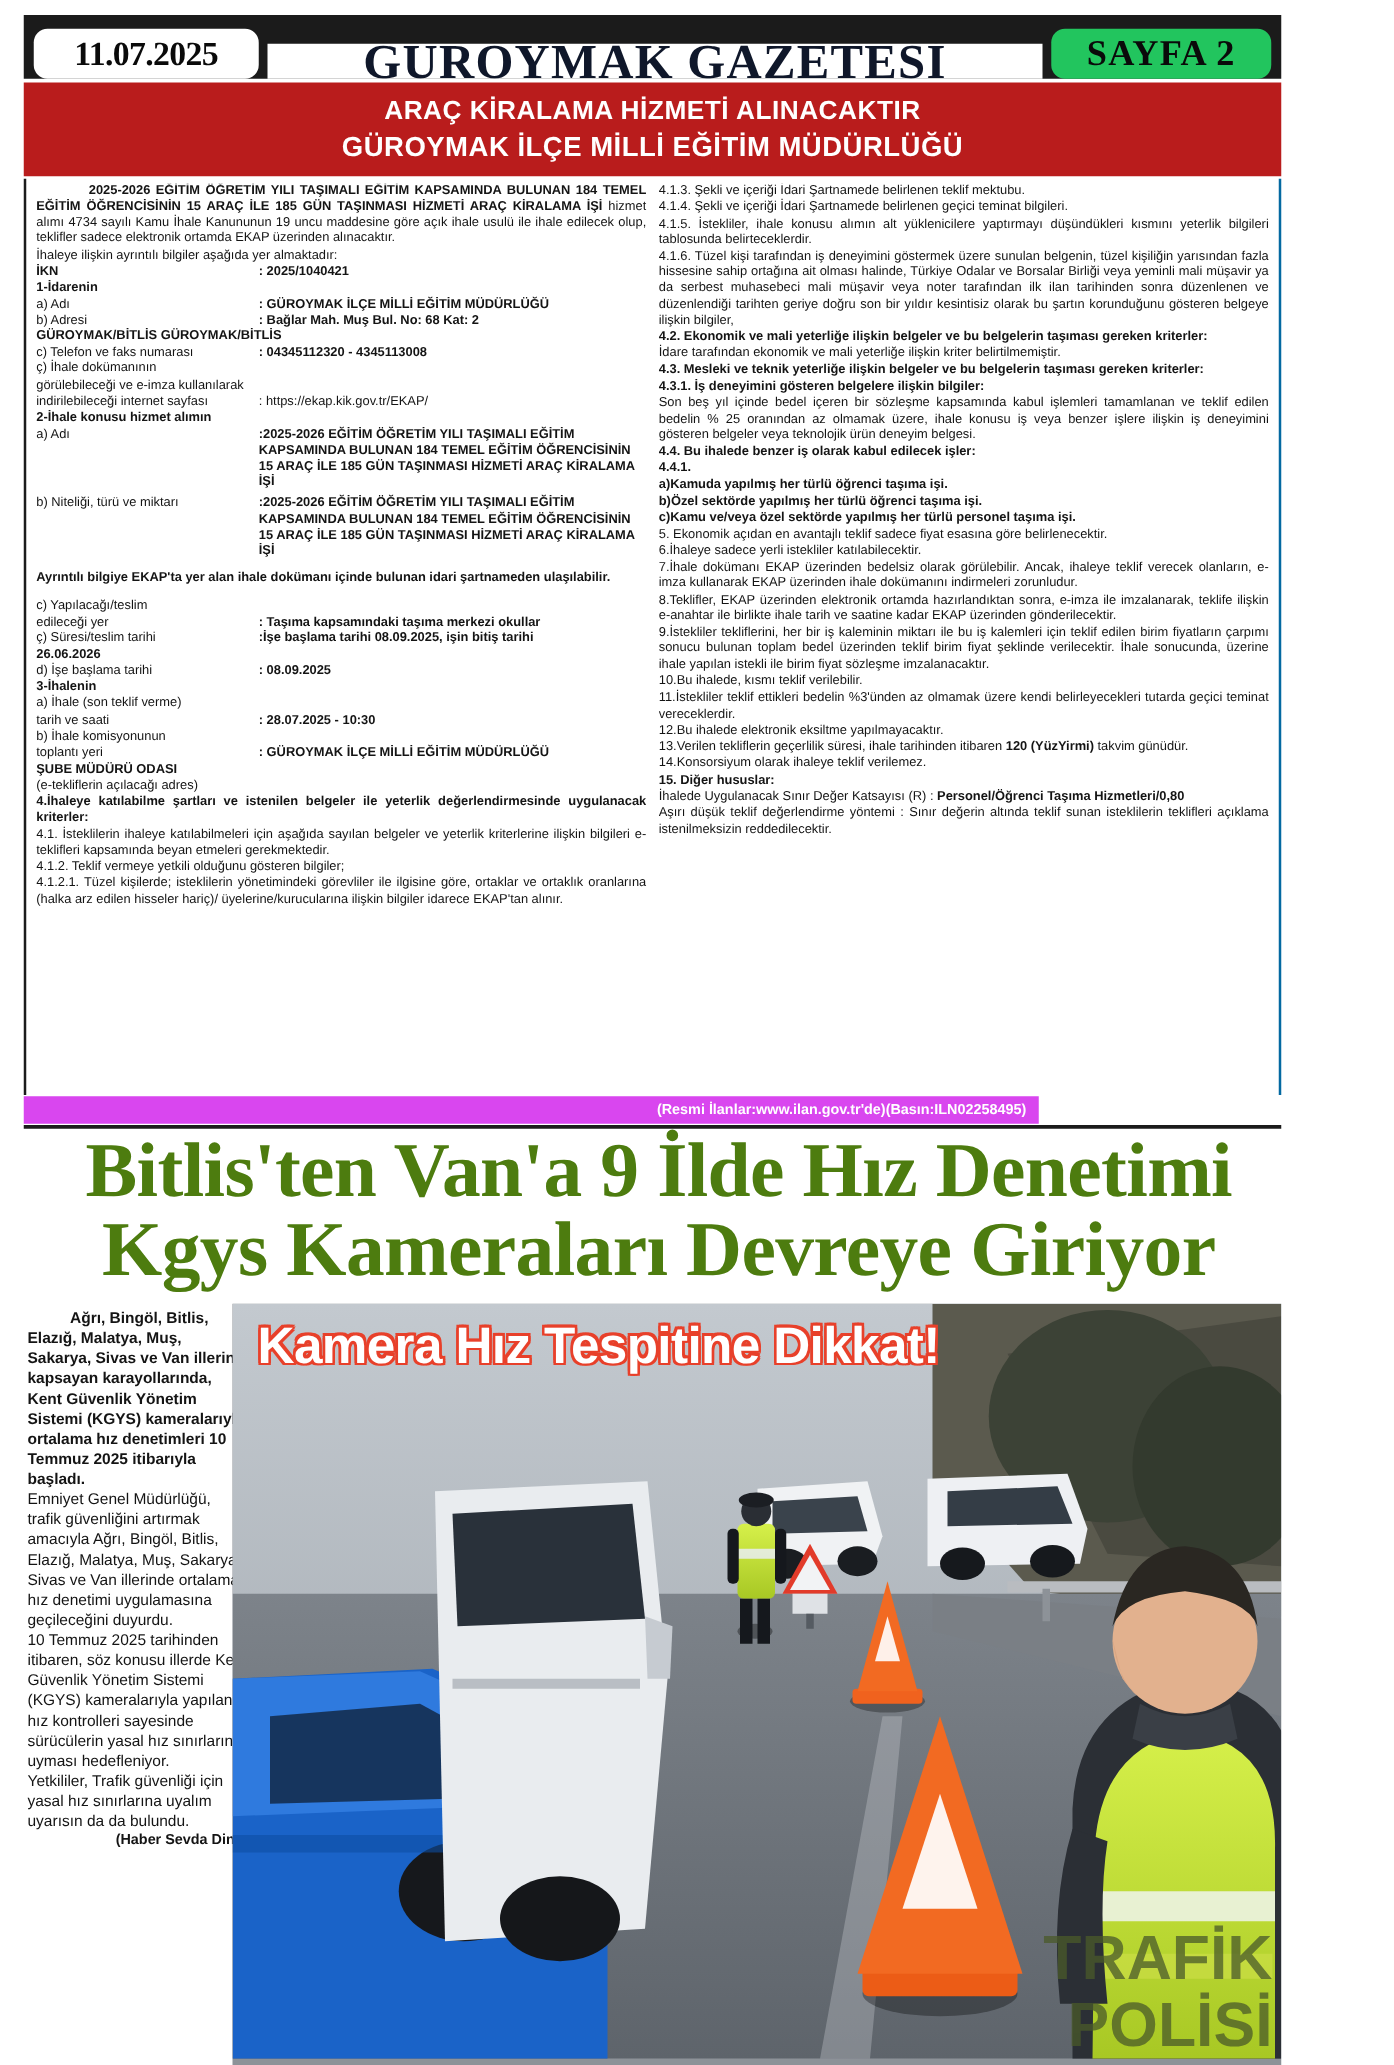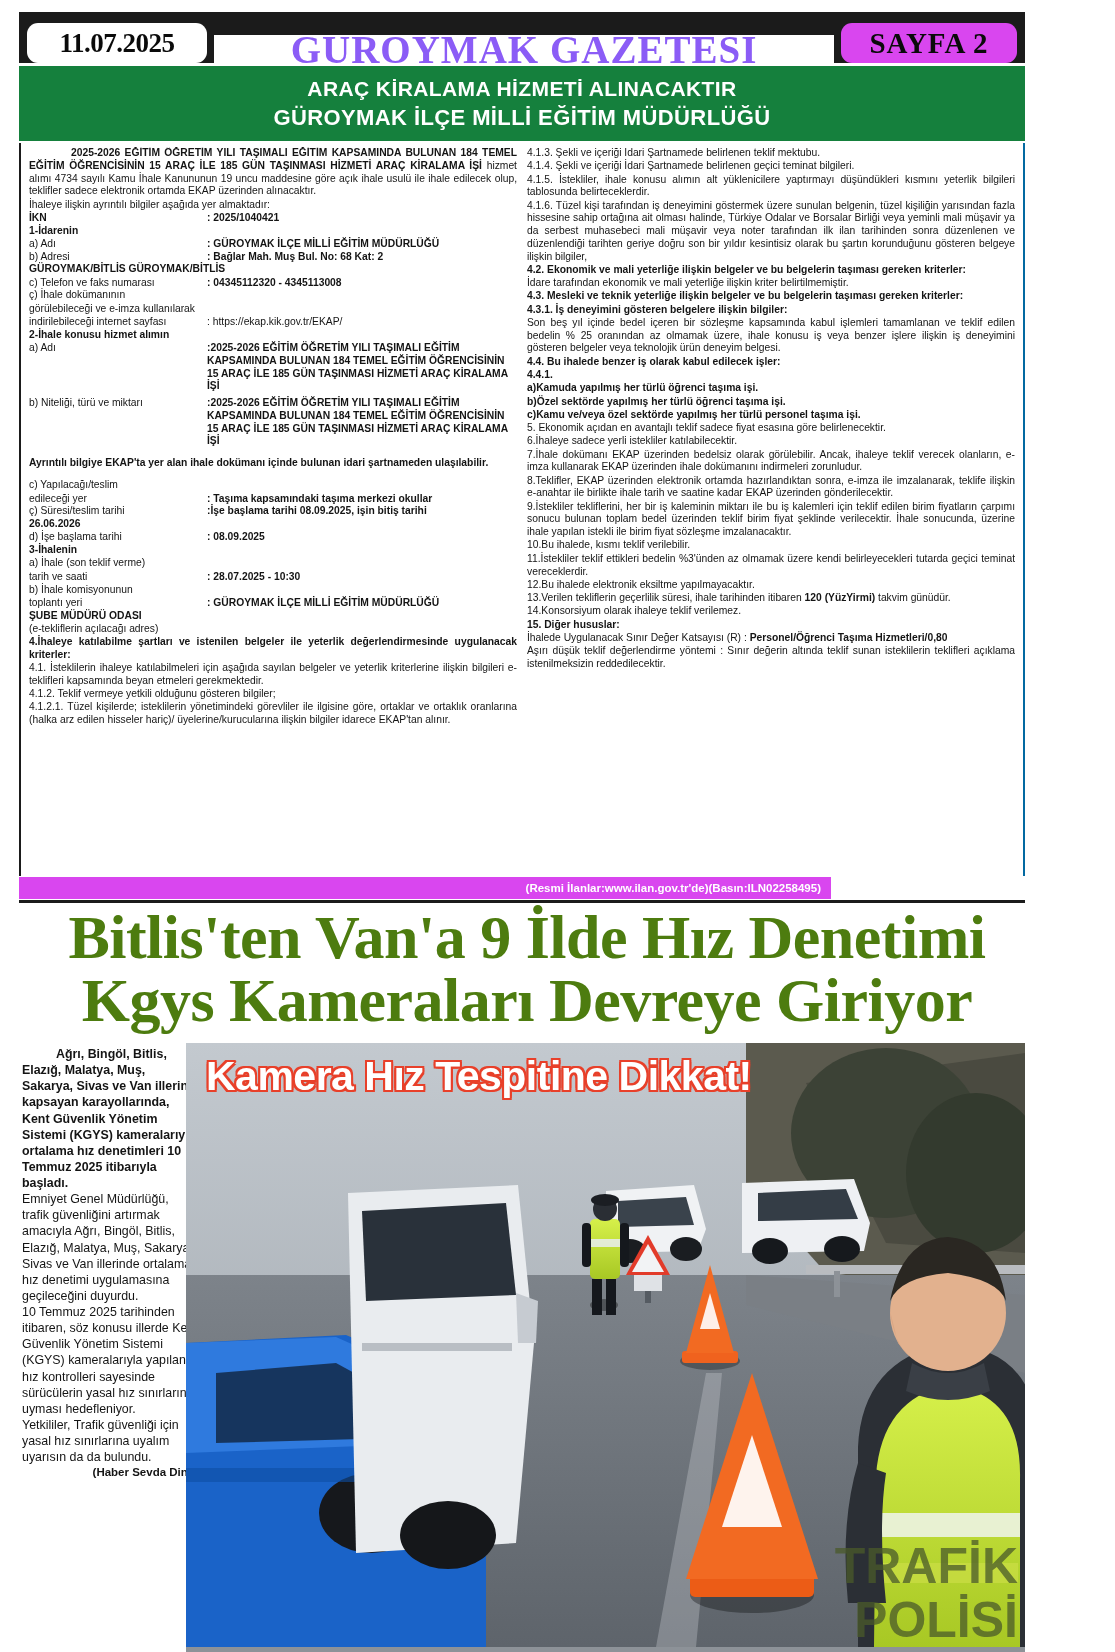--- a/index.html
+++ b/index.html
@@ -44,44 +44,44 @@
   .paper-title{
     flex:1;
     background:#ffffff;
     height:28px;
     margin:0 7px;
     display:flex;align-items:center;justify-content:center;
     font-family:"Liberation Serif", serif;
     font-weight:bold;
     font-size:39px;
     letter-spacing:1px;
-    color:#8b5cf6;
+    color:#0f172a;
     white-space:nowrap;
     overflow:hidden;
   }
   .page-box{
-    background:#d946ef;
+    background:#22c55e;
     color:#0a0a0a;
     border-radius:11px;
     height:40px;
     min-width:176px;
     display:flex;align-items:center;justify-content:center;
     font-family:"Liberation Serif", serif;
     font-weight:bold;
     font-size:29px;
     letter-spacing:1px;
     margin-right:4px;
   }
 
   
   .ad-banner{
     position:absolute;
     left:19px; top:66px;
     width:1006px; height:75px;
-    background:#15803d;
+    background:#b91c1c;
     color:#ffffff;
     display:flex;flex-direction:column;
     align-items:center;justify-content:center;
     gap:4px;
     box-sizing:border-box;
   }
   .ad-banner .line{
     font-weight:bold;
     font-size:21px;
     letter-spacing:0.4px;

